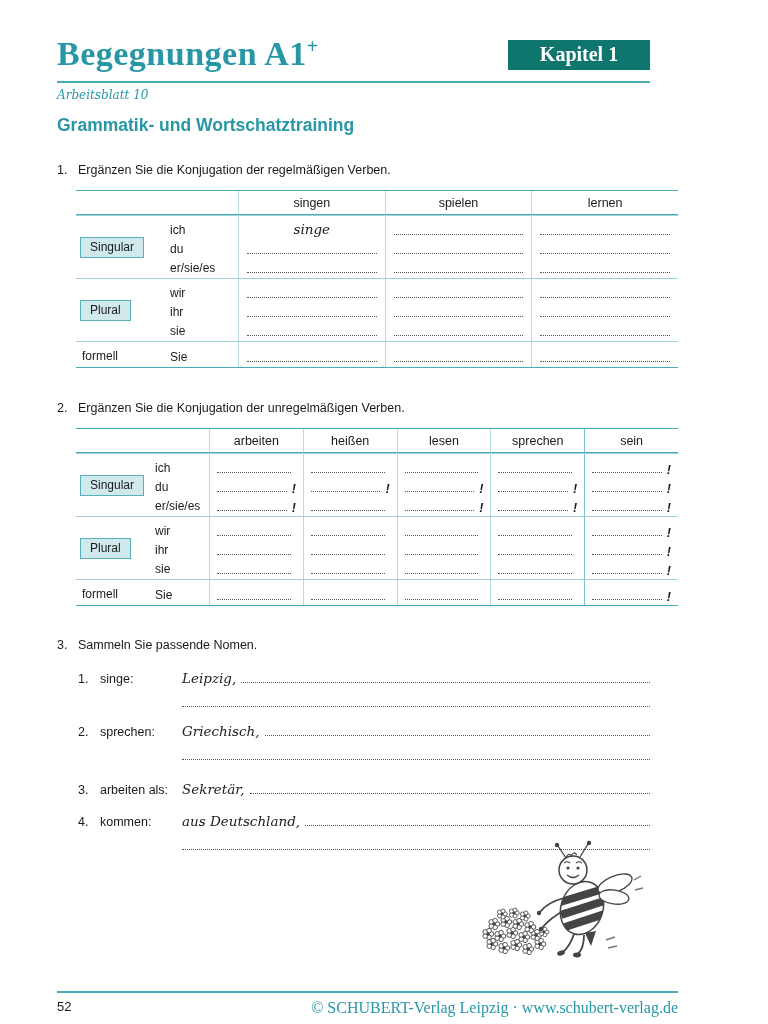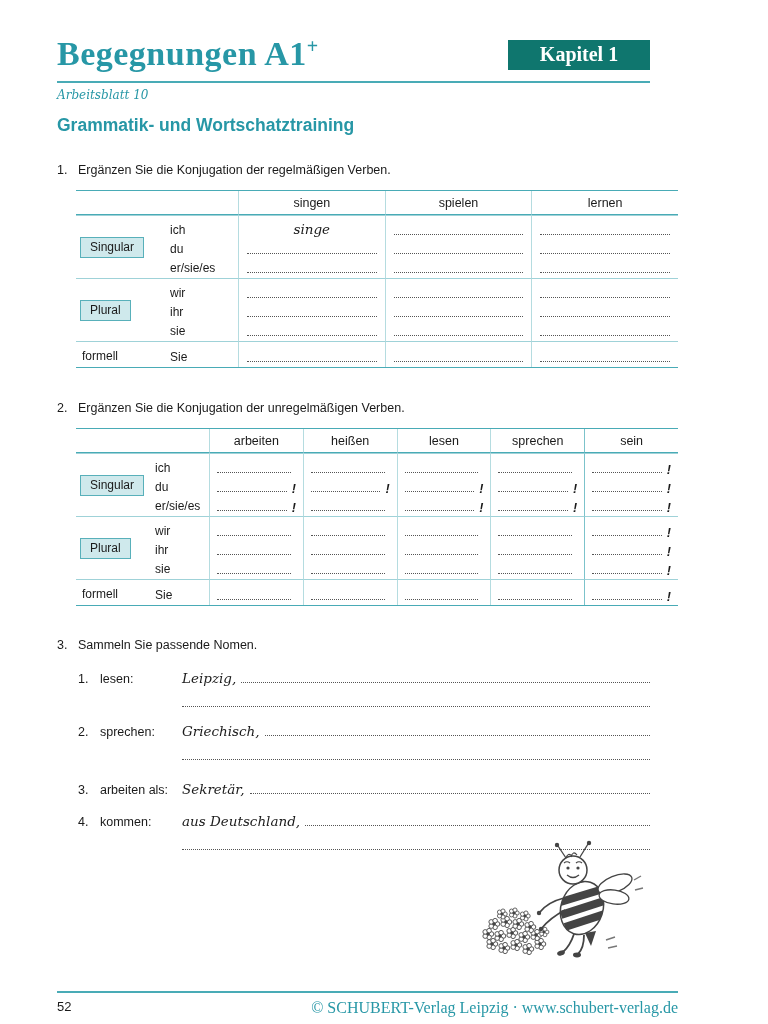--- a/index.html
+++ b/index.html
@@ -364,21 +364,21 @@
   </div>
 
   <div class="ex3">
     <div class="instr">
       <span class="num">3.</span>
       <span>Sammeln Sie passende Nomen.</span>
     </div>
 
     <div class="ex3-item mt18">
       <span class="ex3-num">1.</span>
-      <span class="ex3-label">lesen:</span>
+      <span class="ex3-label">singe:</span>
       <span class="hand ex3-answer">Leipzig,</span>
       <span class="dotfill"></span>
     </div>
     <div class="ex3-cont mt12"></div>
 
     <div class="ex3-item mt10">
       <span class="ex3-num">2.</span>
       <span class="ex3-label">sprechen:</span>
       <span class="hand ex3-answer">Griechisch,</span>
       <span class="dotfill"></span>

